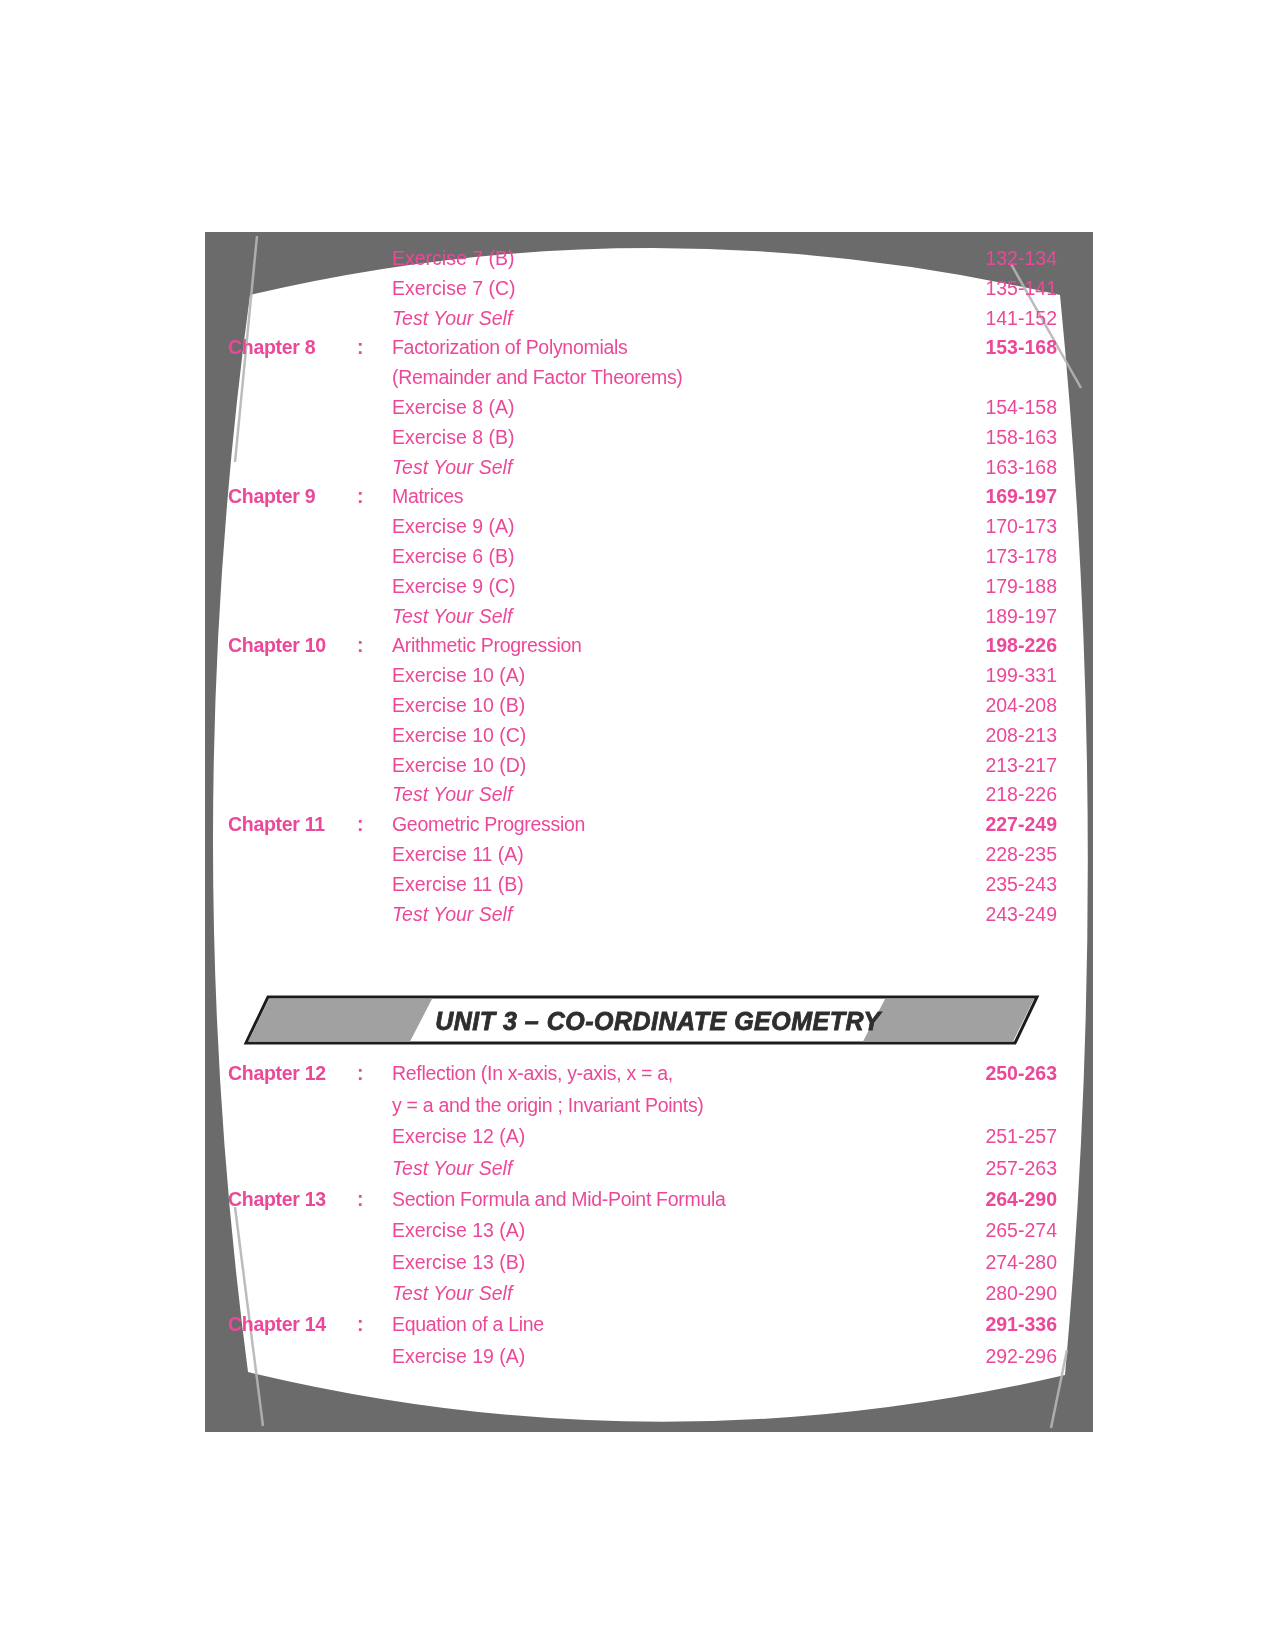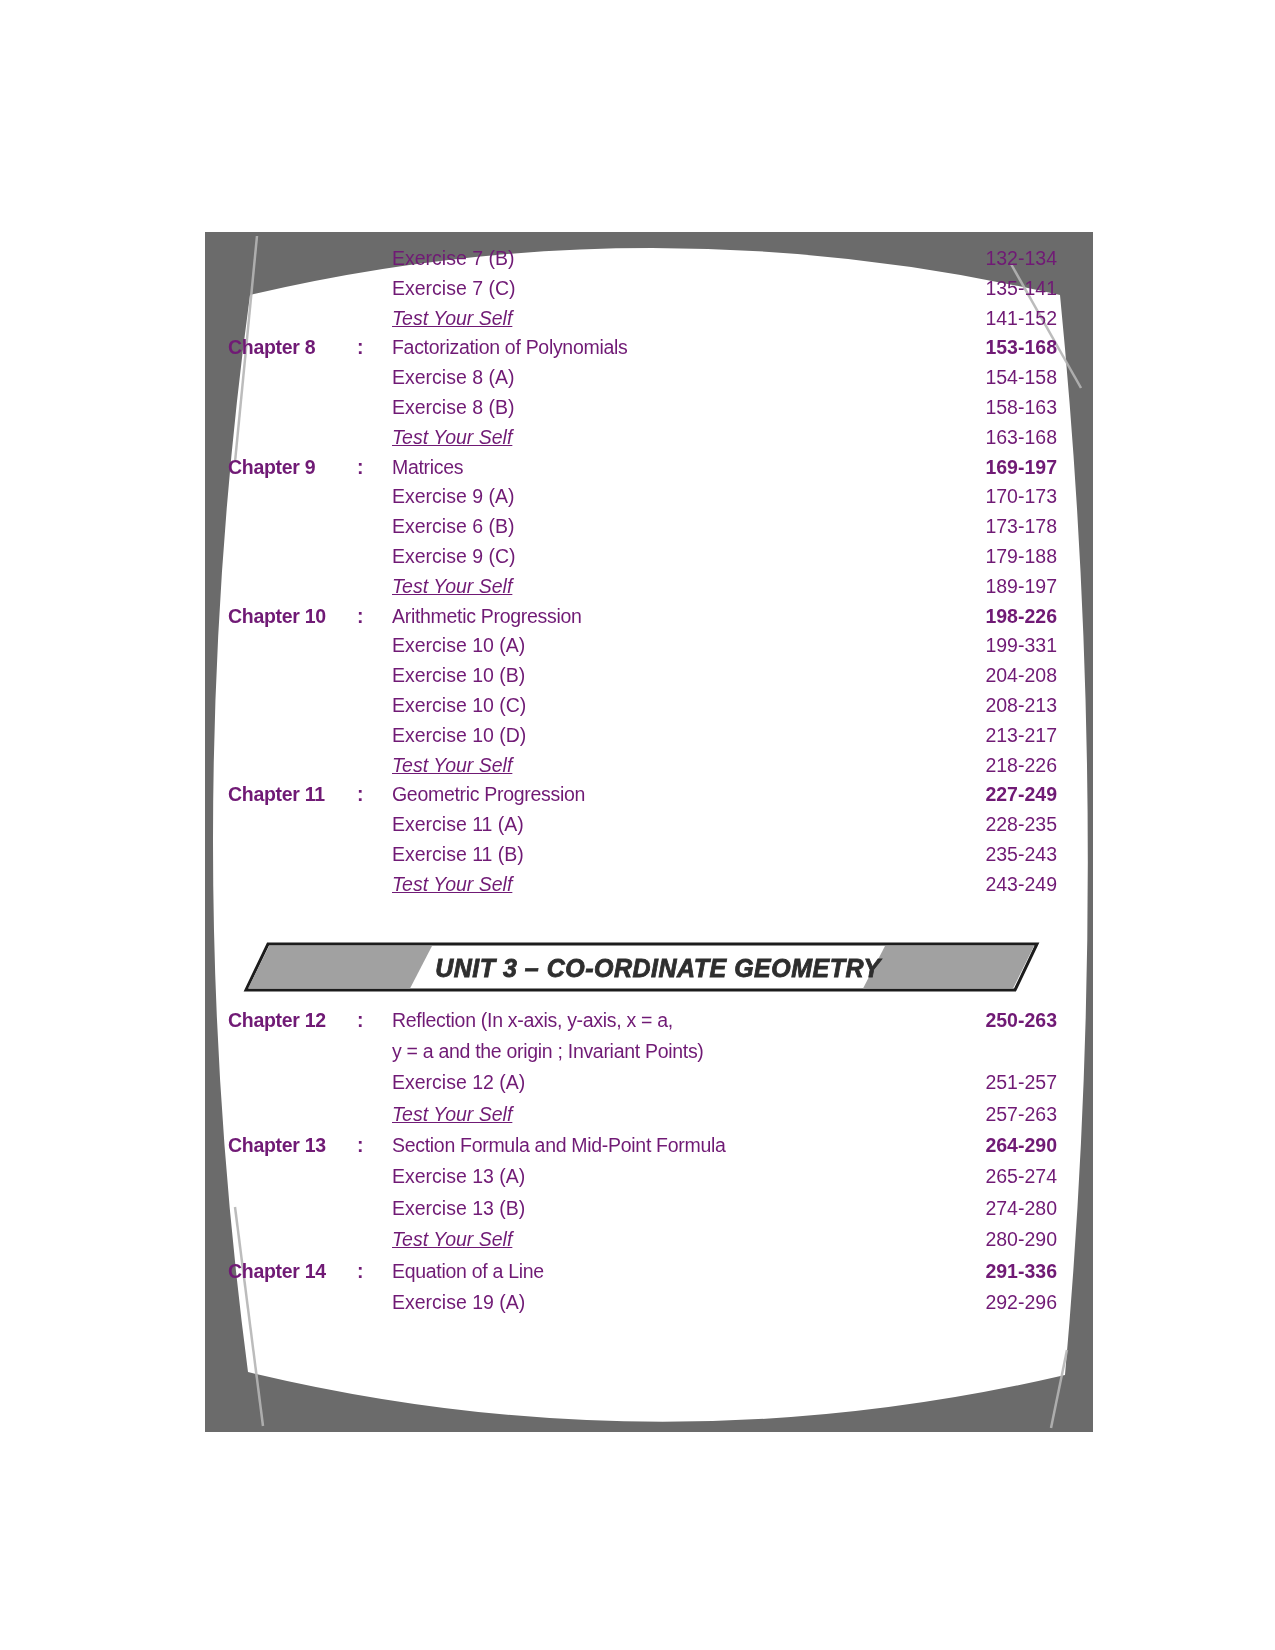--- a/index.html
+++ b/index.html
@@ -9,36 +9,36 @@
     font-family:"Liberation Sans", sans-serif;
     position:relative;
     overflow:hidden;
   }
   .sheet{
     position:absolute;left:205px;top:232px;width:888px;height:1200px;
   }
   .frame{position:absolute;left:0;top:0;}
   .content{
     position:absolute;left:0;top:0;width:888px;height:1200px;
-    color:#701a75;
+    color:#ec4899;
   }
   .sec{position:relative;width:100%;}
   #sec1{padding-top:12px;}
   #sec2{margin-top:9px;text-align:center;}
   .row{position:relative;height:29.8px;line-height:29.8px;font-size:19.5px;white-space:nowrap;}
   #sec2 .row{height:31.4px;line-height:31.4px;}
   .c-chapter{position:absolute;left:23px;font-weight:bold;letter-spacing:-0.3px;}
   .c-colon{position:absolute;left:152px;font-weight:bold;}
   .c-title{position:absolute;left:187px;}
   .c-pages{position:absolute;right:36px;}
   .row.chapter .c-title, .row.chapter-cont .c-title{font-weight:normal;letter-spacing:-0.3px;}
   .row.chapter .c-pages{font-weight:bold;}
-  .row.test .c-title{font-style:italic;text-decoration:underline;}
+  .row.test .c-title{font-style:italic;}
   .banner-wrap{
-    position:relative;margin-top:42px;margin-left:35px;width:800px;height:54px;
+    position:relative;margin-top:66px;margin-left:35px;width:800px;height:54px;
   }
   .banner-text{
     font-family:"Liberation Sans", sans-serif;
     font-weight:bold;font-style:italic;
     letter-spacing:0.5px;
   }
 </style>
 </head>
 <body>
 
@@ -69,20 +69,23 @@
         <div class="row test">
           <span class="c-title">Test Your Self</span>
           <span class="c-pages">141-152</span>
         </div>
         <div class="row chapter">
           <span class="c-chapter">Chapter 8</span>
           <span class="c-colon">:</span>
           <span class="c-title">Factorization of Polynomials</span>
           <span class="c-pages">153-168</span>
         </div>
+        <div class="row chapter-cont">
+          <span class="c-title">(Remainder and Factor Theorems)</span>
+        </div>
         <div class="row exercise">
           <span class="c-title">Exercise 8 (A)</span>
           <span class="c-pages">154-158</span>
         </div>
         <div class="row exercise">
           <span class="c-title">Exercise 8 (B)</span>
           <span class="c-pages">158-163</span>
         </div>
         <div class="row test">
           <span class="c-title">Test Your Self</span>

